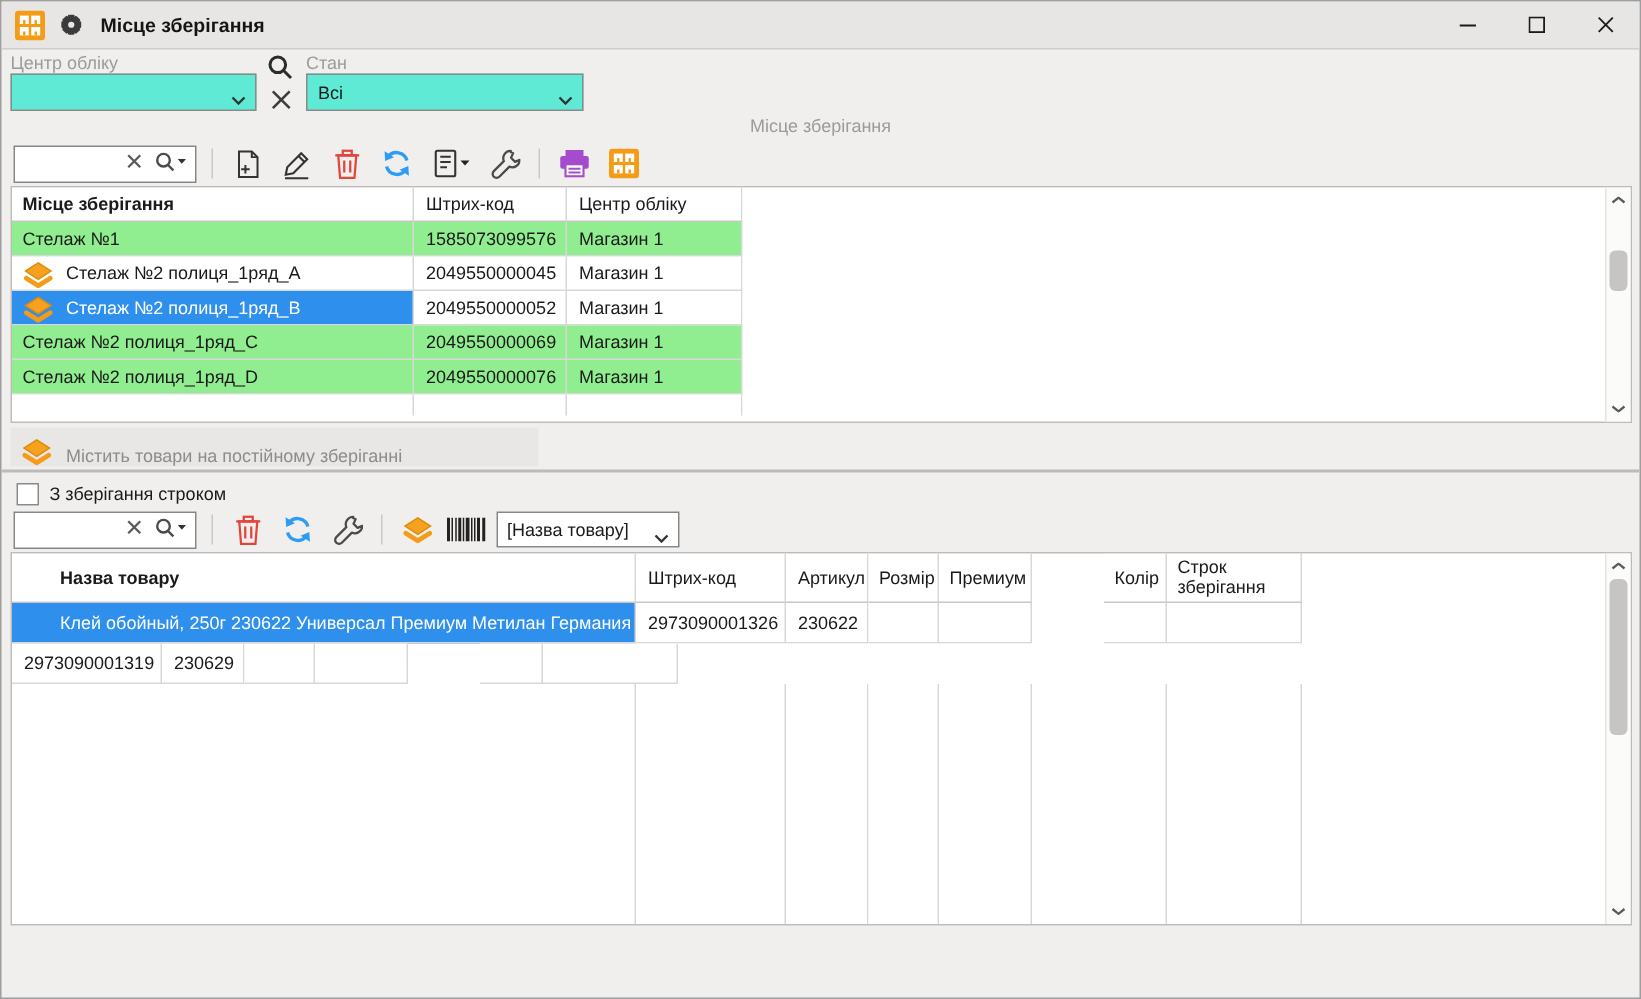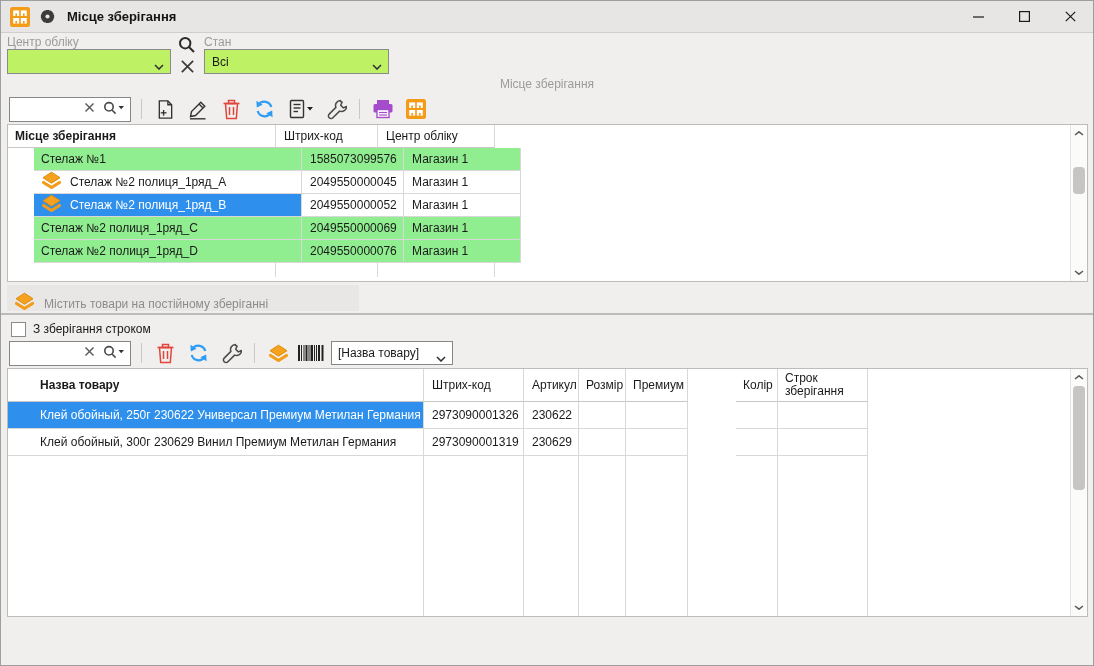--- a/index.html
+++ b/index.html
@@ -14,21 +14,21 @@
   .app-icon{display:flex;align-items:center;}
   .gear-wrap{margin-left:9px;display:flex;align-items:center;}
   .wtitle{font-weight:bold;font-size:13px;margin-left:11px;color:#141414;}
   .win-controls{margin-left:auto;display:flex;height:100%;}
   .wbtn{width:46px;display:flex;align-items:center;justify-content:center;cursor:default;}
   
   .filterbar{position:relative;height:44px;}
   .flabel{position:absolute;color:#9b9b9b;font-size:12px;}
   .lbl-center{left:6px;top:2px;}
   .lbl-state{left:203px;top:2px;}
-  .combo{position:absolute;box-sizing:border-box;height:25px;background:#bef264;border:1px solid #8a8a8a;display:flex;align-items:center;padding:0 22px 0 7px;}
+  .combo{position:absolute;box-sizing:border-box;height:25px;background:#5eead4;border:1px solid #8a8a8a;display:flex;align-items:center;padding:0 22px 0 7px;}
   .combo .chev{position:absolute;right:6px;top:9px;}
   .combo-center{left:6px;top:16px;width:164px;}
   .combo-state{left:203px;top:16px;width:185px;}
   .f-ico{position:absolute;display:flex;align-items:center;justify-content:center;width:20px;height:20px;}
   .f-search{left:176px;top:2px;}
   .f-clear{left:176px;top:23px;}
   
   .sect{height:14px;line-height:14px;text-align:center;color:#9b9b9b;}
   .sect1{margin-top:0;}
   .sect2{margin-top:2px;}
@@ -49,21 +49,21 @@
   .trow,.thead,.ext{display:flex;flex-shrink:0;}
   .cell{box-sizing:border-box;border-right:1px solid #d8d8d8;border-bottom:1px solid #d8d8d8;padding-left:7px;overflow:hidden;white-space:nowrap;background:#fff;}
   .thead .cell{border-bottom:1px solid #c8c7c5;color:#1a1a1a;}
   .cell.rest{border:none;flex:1;background:#fff;}
   .bold{font-weight:bold;}
   
   .t1 .cell{height:23px;line-height:22px;}
   .t1 .c1{width:268px;}
   .t1 .c2{width:102px;padding-left:8px;}
   .t1 .c3{width:117px;padding-left:8px;}
-  .t1 .name{display:flex;align-items:flex-start;gap:8px;padding-left:7px;margin-left:26px;}
+  .t1 .name{display:flex;align-items:flex-end;gap:8px;padding-left:7px;}
   .t1 .ext .cell{height:14px;border-bottom:none;}
   .trow.green .c1,.trow.green .c2,.trow.green .c3{background:#90ee90;}
   .cell.sel{background:#2e90ec !important;color:#fff;}
   
   .t2 .thead .cell{height:33px;display:flex;align-items:center;line-height:13px;white-space:normal;padding-right:4px;}
   .t2 .trow .cell{height:27px;line-height:26px;}
   .t2 .g1{width:416px;padding-left:32px;}
   .t2 .g2{width:100px;padding-left:8px;}
   .t2 .g3{width:55px;padding-left:8px;}
   .t2 .g4{width:47px;}
@@ -448,21 +448,20 @@
             <div class="cell g1 sel">Клей обойный, 250г 230622 Универсал Премиум Метилан Германия</div>
             <div class="cell g2">2973090001326</div>
             <div class="cell g3">230622</div>
             <div class="cell g4"></div>
             <div class="cell g5"></div>
             <div class="cell g6"></div>
             <div class="cell g7"></div>
             <div class="cell rest"></div>
           </div>
           <div class="trow">
-            <div class="cell g1">Клей обойный, 300г 230629 Винил Премиум Метилан Германия</div>
             <div class="cell g2">2973090001319</div>
             <div class="cell g3">230629</div>
             <div class="cell g4"></div>
             <div class="cell g5"></div>
             <div class="cell g6"></div>
             <div class="cell g7"></div>
             <div class="cell rest"></div>
           </div>
         </div>
       <div class="ext">

